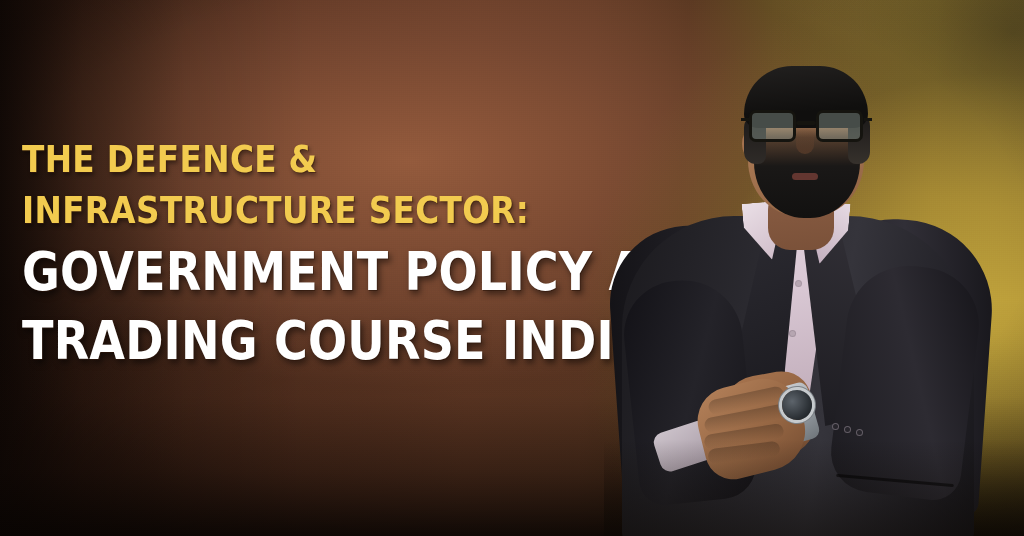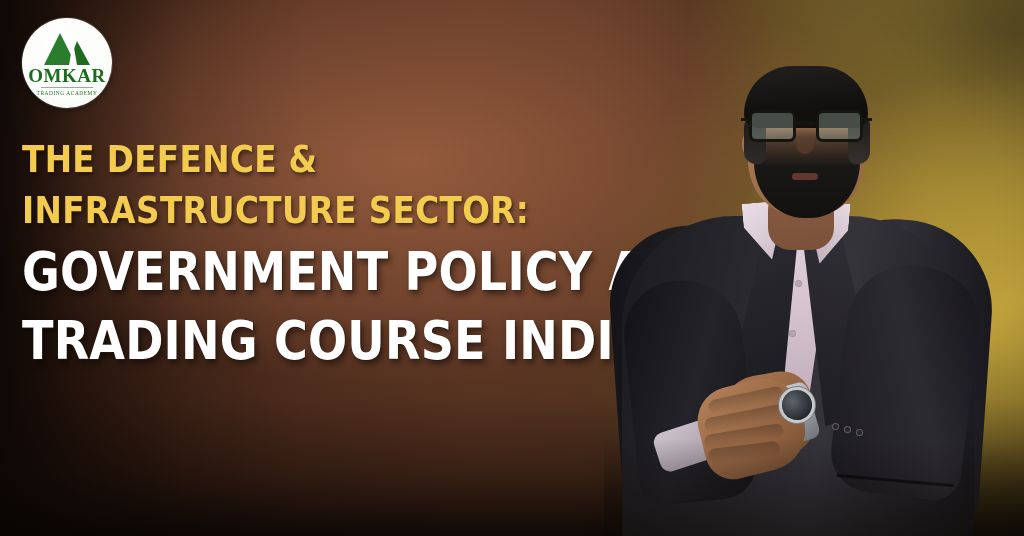--- a/index.html
+++ b/index.html
@@ -461,30 +461,20 @@
 </head>
 <body>
 
 <div class="banner">
 
   <div class="bg-base"></div>
   <div class="bg-gold"></div>
   <div class="bg-vignette"></div>
   <div class="bg-grain"></div>
 
-  <div class="logo">
-    <svg class="logo-mark" viewBox="0 0 48 33">
-      <polygon points="17,1 33,33 1,33" fill="#2a7d2a"></polygon>
-      <polygon points="34,9 47,33 25,33" fill="#1f6b1f"></polygon>
-      <polygon points="30,10 34,33 26,33" fill="#ffffff"></polygon>
-    </svg>
-    <div class="logo-word">OMKAR</div>
-    <div class="logo-rule"></div>
-    <div class="logo-sub">TRADING ACADEMY</div>
-  </div>
 
   <div class="copy">
     <div class="kicker-line">THE DEFENCE &amp;</div>
     <div class="kicker-line">INFRASTRUCTURE SECTOR:</div>
     <div class="headline-line">GOVERNMENT POLICY AS YOUR</div>
     <div class="headline-line">TRADING COURSE INDICATOR</div>
   </div>
 
   <div class="person">
     <div class="p-layer suit-shoulder-l"></div>

